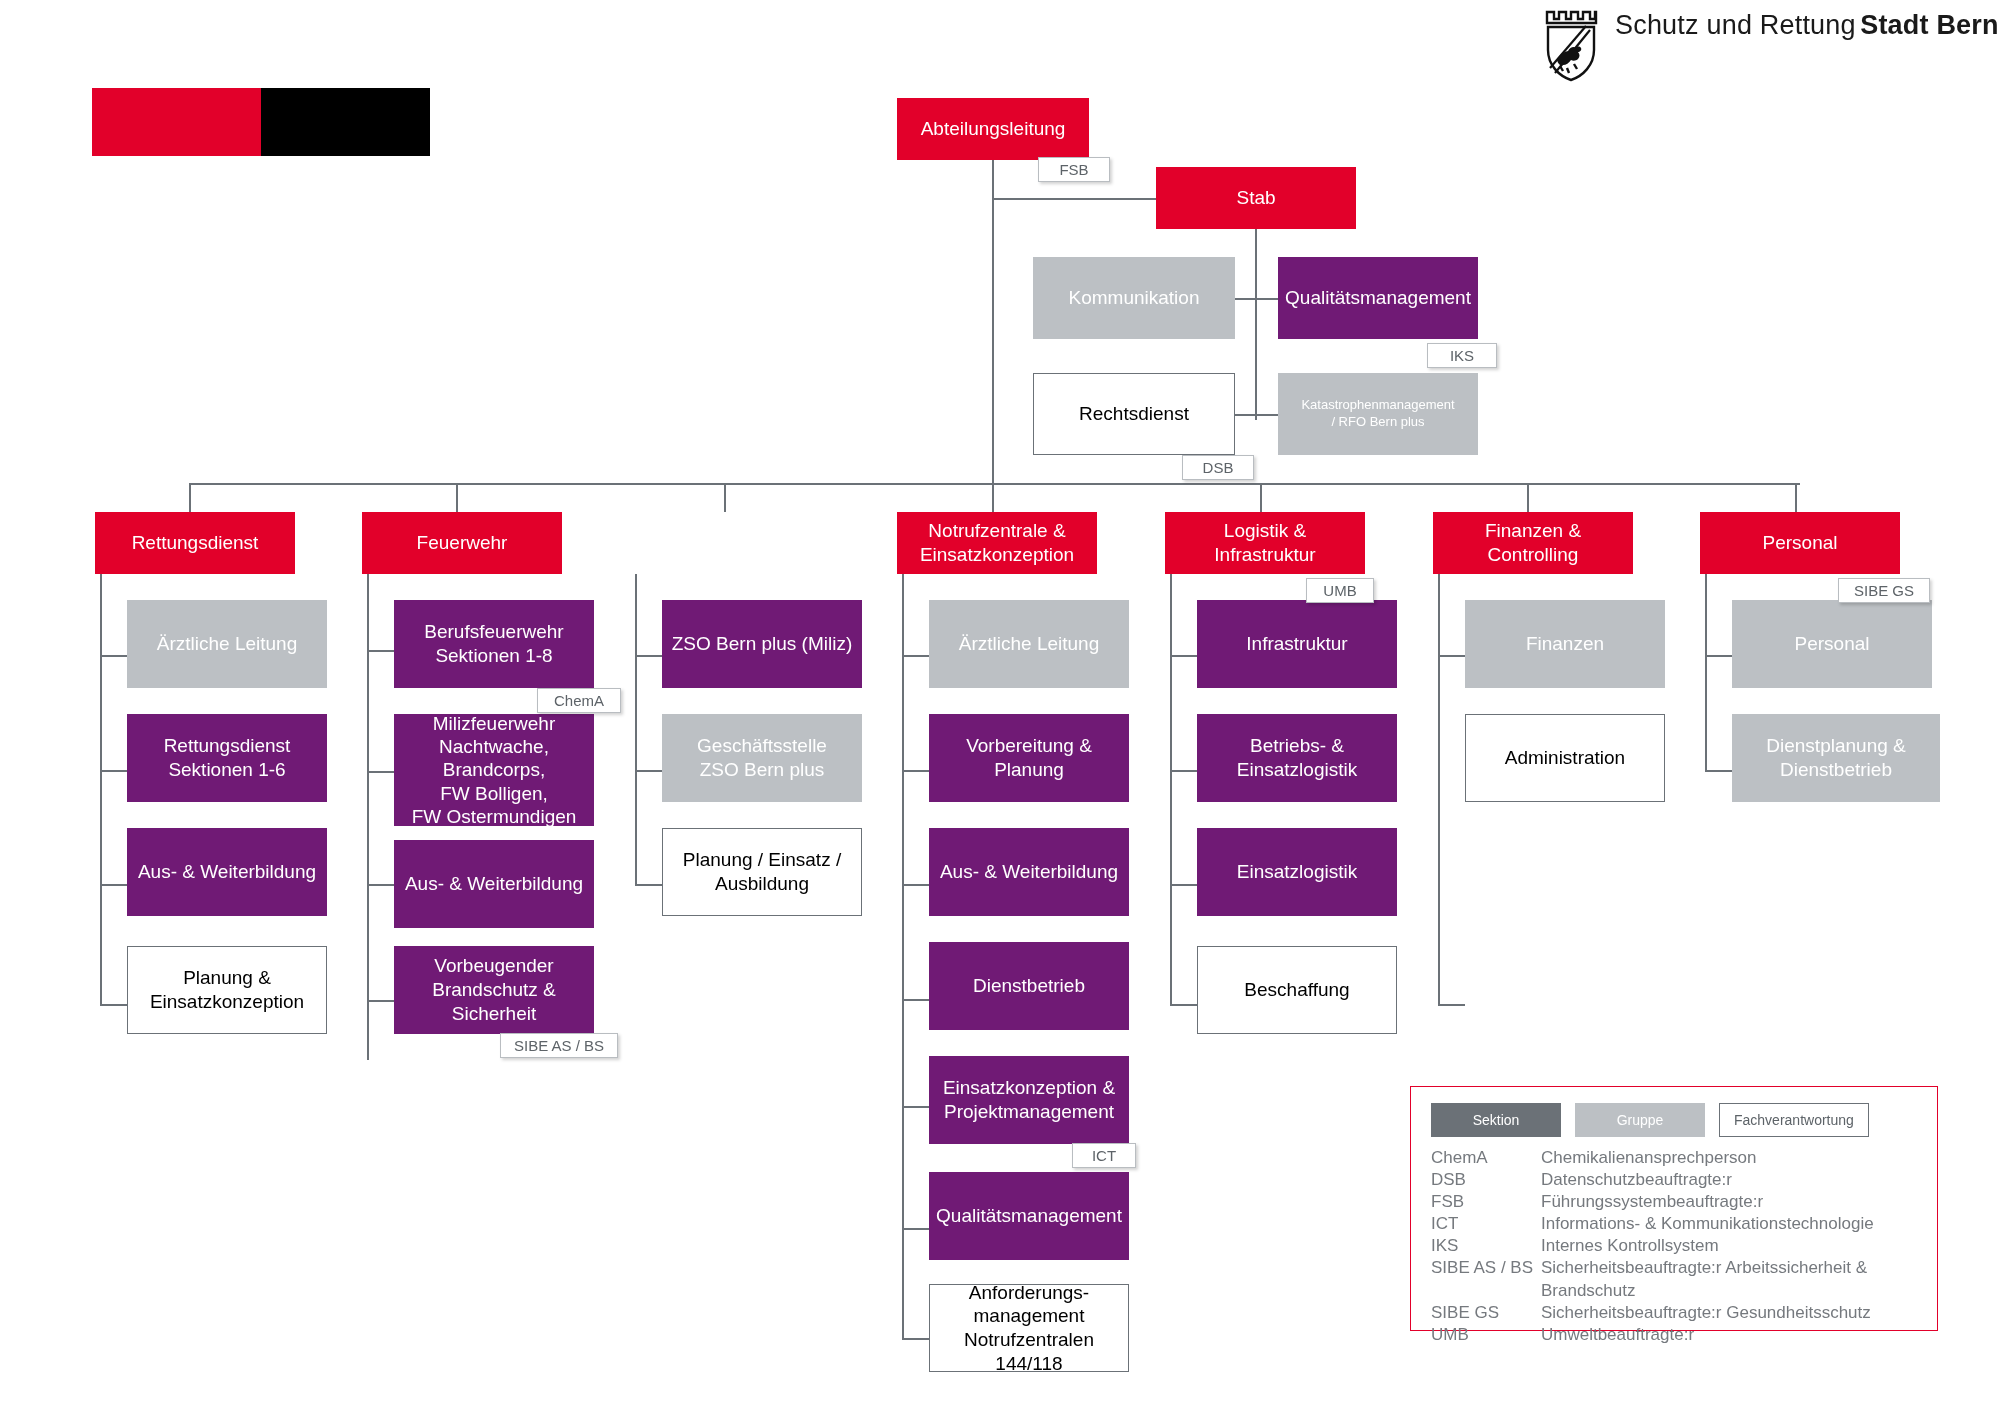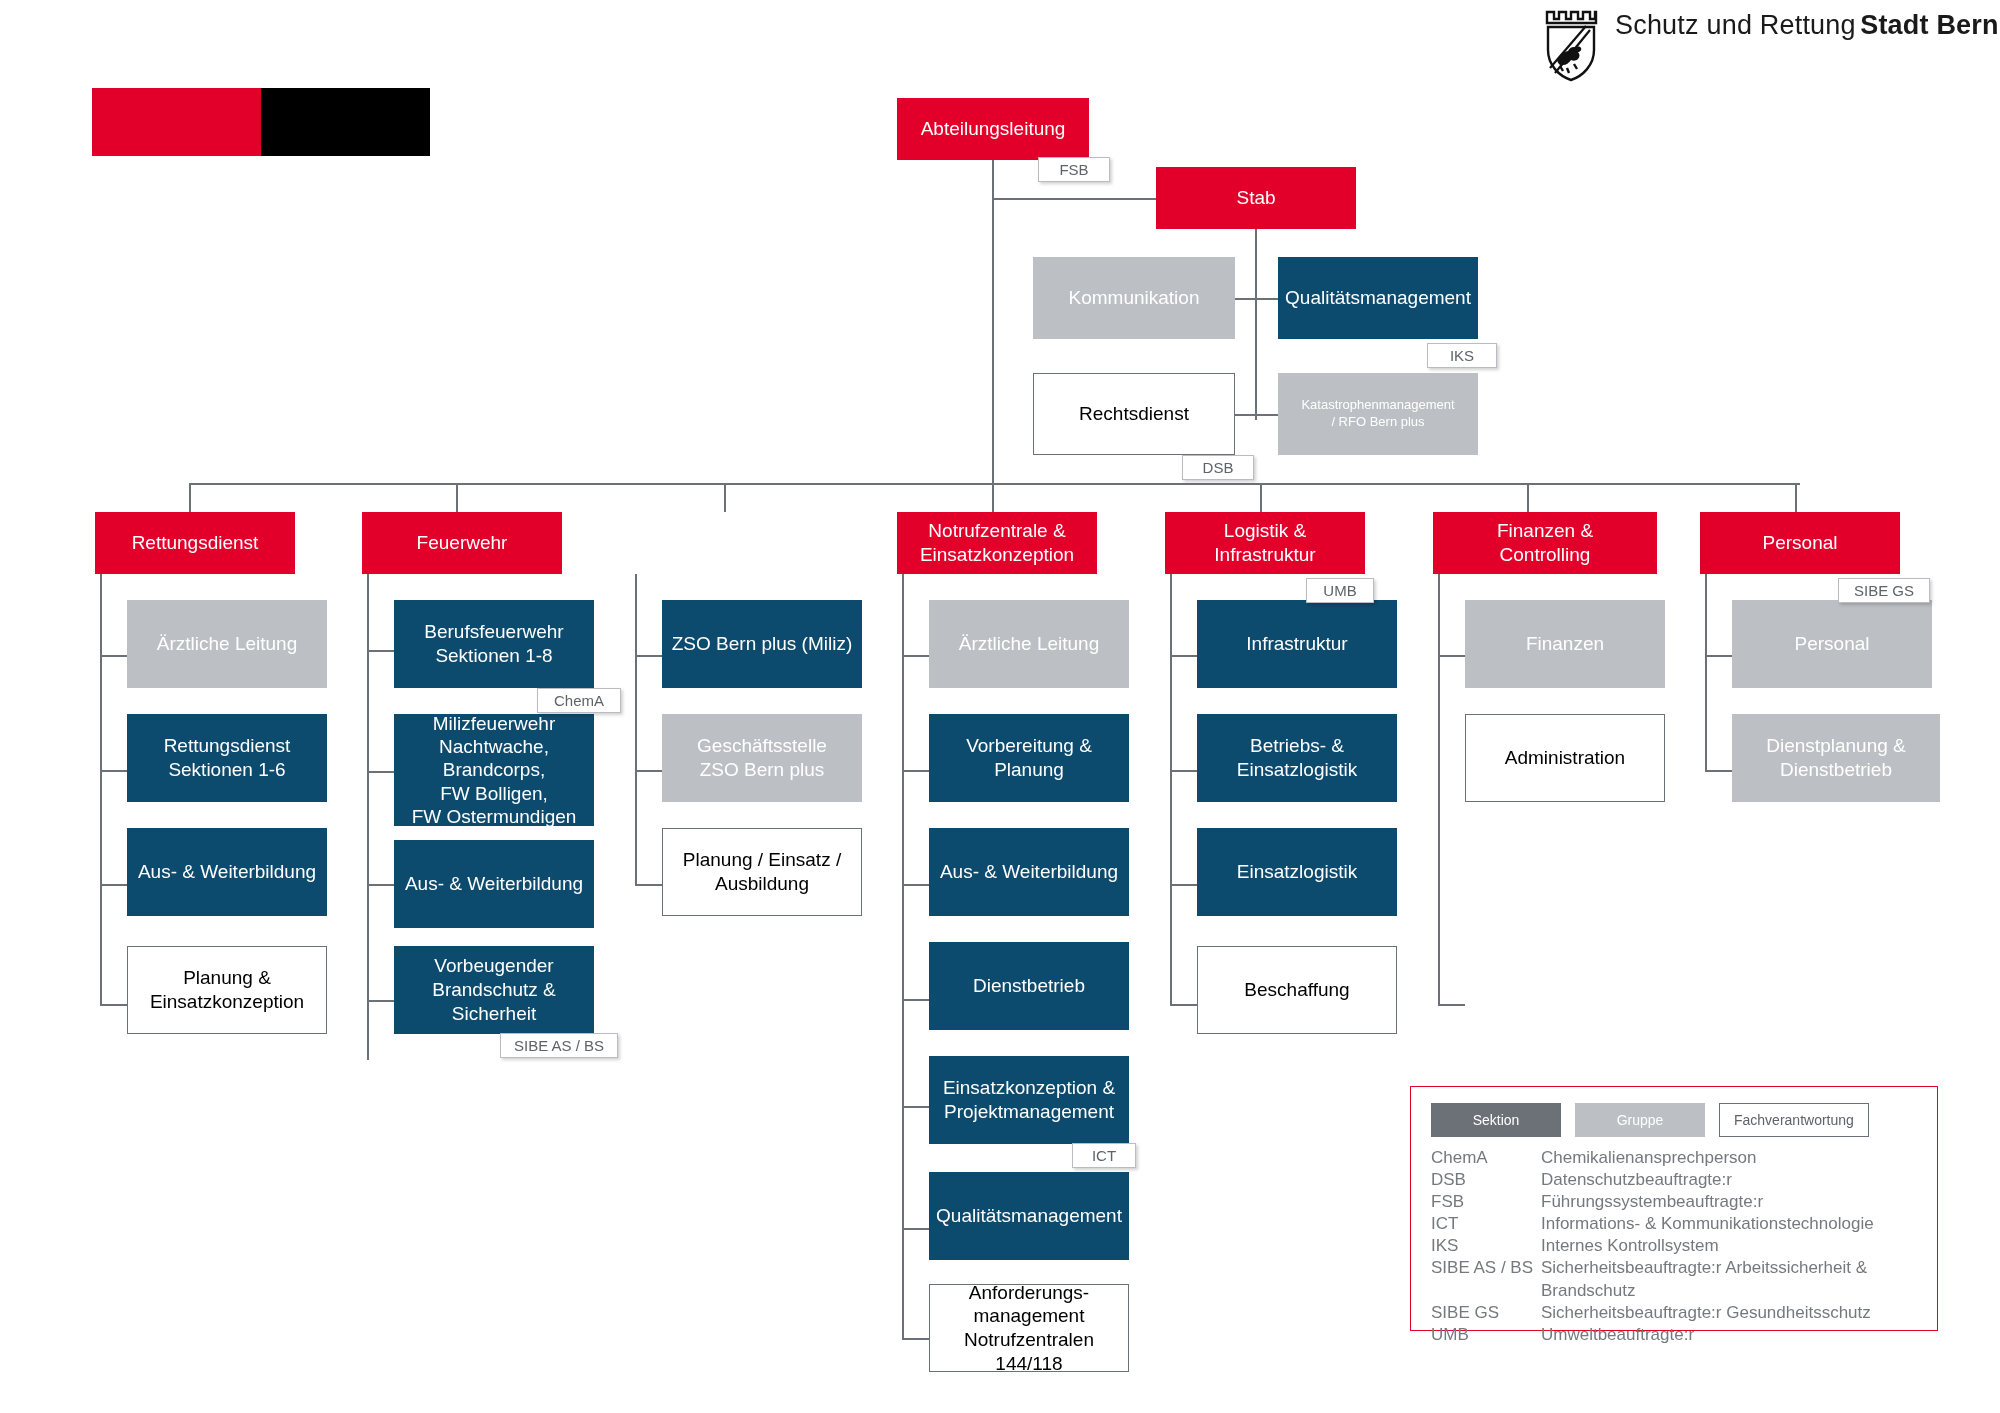--- a/index.html
+++ b/index.html
@@ -25,21 +25,21 @@
   .node {
     position: absolute;
     display: flex; align-items: center; justify-content: center;
     text-align: center;
     line-height: 1.28;
     padding: 4px 8px;
     z-index: 3;
   }
   .node span { display: block; }
   .n-red   { background: #e2002a; color: #ffffff; }
-  .n-dark  { background: #0c4a6e; color: #ffffff; }
+  .n-dark  { background: #701a75; color: #ffffff; }
   .n-light { background: #bcc0c4; color: #ffffff; }
   .n-white { background: #ffffff; color: #000000; border: 1.5px solid #6b7177; }
 
   
   .tag {
     position: absolute;
     background: #ffffff;
     border: 1px solid #b9bdc1;
     color: #5d6368;
     font-size: 15px;
@@ -292,21 +292,21 @@
     <span>Einsatzlogistik</span>
   </div>
   <div class="node n-dark" style="left:1197px; top:828px; width:200px; height:88px; font-size:19px;">
     <span>Einsatzlogistik</span>
   </div>
   <div class="node n-white" style="left:1197px; top:946px; width:200px; height:88px; font-size:19px;">
     <span>Beschaffung</span>
   </div>
 
   <div class="ln lnv" style="left:1527px; top:483px; height:29px;"></div>
-  <div class="node n-red" style="left:1433px; top:512px; width:224px; height:62px; font-size:19px; flex-direction:column;">
+  <div class="node n-red" style="left:1433px; top:512px; width:200px; height:62px; font-size:19px; flex-direction:column;">
     <span>Finanzen &amp;</span>
     <span>Controlling</span>
   </div>
   <div class="ln lnv" style="left:1438px; top:574px; height:432px;"></div>
   <div class="ln lnh" style="left:1438px; top:655px; width:27px;"></div>
   <div class="ln lnh" style="left:1438px; top:1004px; width:27px;"></div>
 
   <div class="node n-light" style="left:1465px; top:600px; width:200px; height:88px; font-size:19px;">
     <span>Finanzen</span>
   </div>

